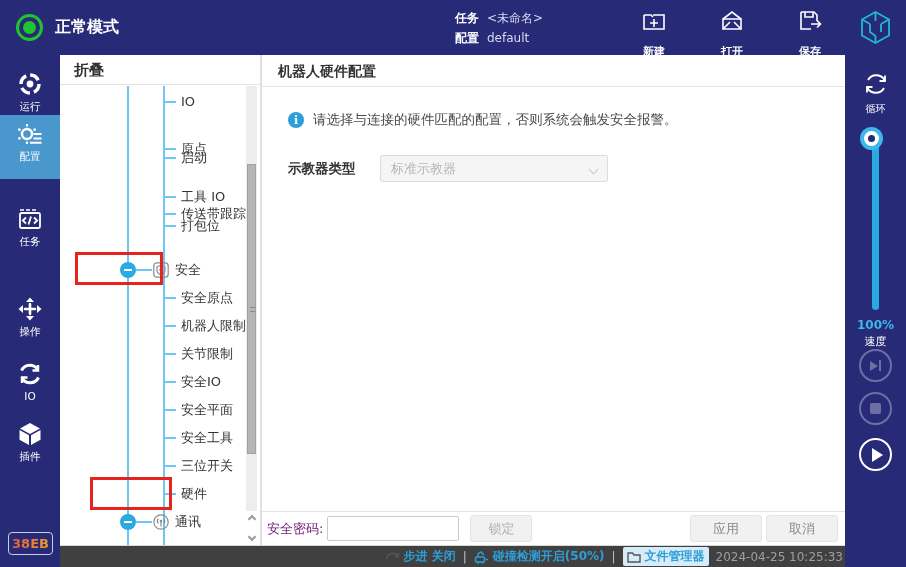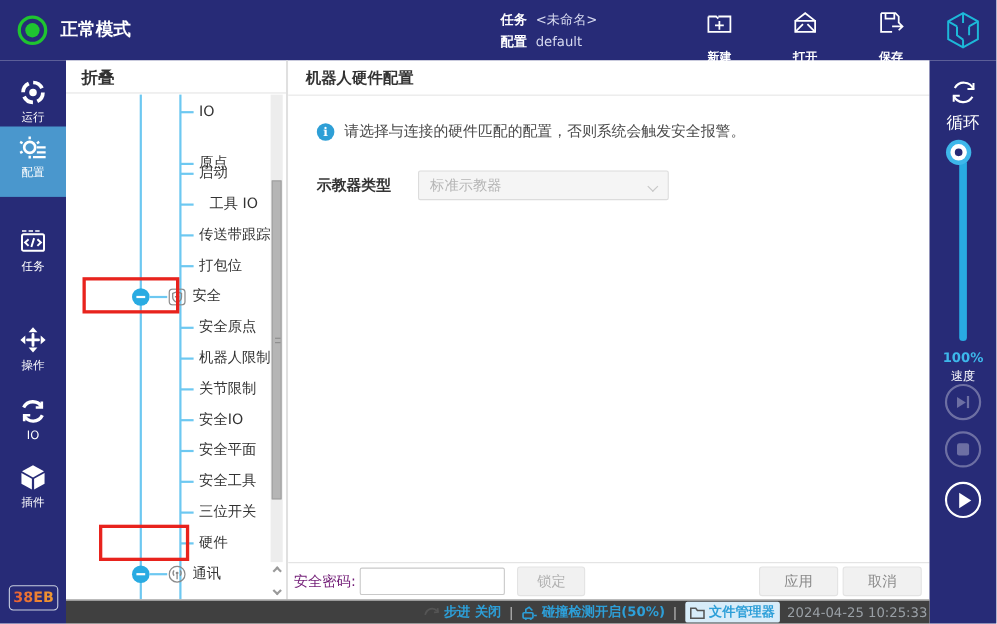--- a/index.html
+++ b/index.html
@@ -60,21 +60,21 @@
   .c-footer { position:absolute; left:0; right:0; bottom:0; height:34px; border-top:1px solid #e2e2e2; display:flex; align-items:center; padding:0 5px; gap:0; background:#fff; }
   .pw-lbl { font-size:13px; color:#701a75; margin-right:4px; white-space:nowrap; }
   .pw-input { width:132px; height:25px; border:1px solid #c9c9c9; border-radius:2px; background:#fff; outline:none; padding:0 6px; font-size:13px; }
   .btn { height:27px; border:1px solid #e3e3e3; border-radius:3px; background:#f1f1f1; font-size:13px; display:flex; align-items:center; justify-content:center; cursor:pointer; }
   .btn.lock { width:62px; margin-left:11px; color:#b0b0b0; }
   .btn.apply { width:72px; margin-left:auto; color:#8a8a8a; }
   .btn.cancel { width:72px; margin-left:4px; margin-right:2px; color:#8a8a8a; }
   
   .rsidebar { position:absolute; left:845px; top:55px; width:61px; height:512px; background:#272b77; }
   .loop-btn { position:absolute; left:0; top:14px; width:61px; display:flex; flex-direction:column; align-items:center; gap:3px; cursor:pointer; }
-  .loop-btn .cap { color:#fff; font-size:15px; }
+  .loop-btn .cap { color:#fff; font-size:10px; }
   .slider-track { position:absolute; left:27px; top:90px; width:7px; height:165px; background:#29abe2; border-radius:4px; cursor:pointer; }
   .slider-handle { position:absolute; left:19px; top:76px; width:15px; height:15px; background:#262b76; border:4px solid #fff; border-radius:50%; box-shadow:0 0 0 4px #3db7ea; cursor:grab; }
   .speed-val { position:absolute; left:0; top:263px; width:61px; text-align:center; color:#3db7ea; font-weight:bold; font-size:12px; }
   .speed-lbl { position:absolute; left:0; top:279px; width:61px; text-align:center; color:#fff; font-size:11px; }
   .circle-btn { position:absolute; left:14px; width:33px; height:33px; border-radius:50%; border:2px solid #fff; display:flex; align-items:center; justify-content:center; cursor:pointer; }
   .circle-btn.dim { opacity:0.32; }
   .cb-step { top:294px; } .cb-stop { top:337px; } .cb-play { top:383px; }
   .tri { width:0; height:0; border-left:11px solid #fff; border-top:7px solid transparent; border-bottom:7px solid transparent; margin-left:3px; }
   .sq { width:11px; height:11px; background:#fff; border-radius:2px; }
   .step-glyph { display:flex; align-items:center; gap:1px; }
@@ -218,29 +218,29 @@
       <span class="tlabel">IO</span>
     </div>
   <div class="tree-row leaf" style="top:44px;margin-top:36px;">
       <span class="tick"></span>
       <span class="tlabel">原点</span>
     </div>
   <div class="tree-row leaf" style="top:89px;">
       <span class="tick"></span>
       <span class="tlabel">启动</span>
     </div>
-  <div class="tree-row leaf" style="top:117px;text-align:center;">
+  <div class="tree-row leaf" style="top:128px;">
       <span class="tick"></span>
       <span class="tlabel">工具 IO</span>
     </div>
   <div class="tree-row leaf" style="top:145px;">
       <span class="tick"></span>
       <span class="tlabel">传送带跟踪</span>
     </div>
-  <div class="tree-row leaf" style="top:173px;">
+  <div class="tree-row leaf" style="top:157px;">
       <span class="tick"></span>
       <span class="tlabel">打包位</span>
     </div>
 
   <div class="tree-row node" style="top:201px;">
     <span class="toggle"></span>
     <span class="hline"></span>
     <span class="nicon">
       <svg width="16" height="16" viewBox="0 0 16 16" fill="none" stroke="#8a8a8a" stroke-width="1.2">
         <rect x="0.8" y="0.8" width="14.4" height="14.4" rx="3"></rect>

